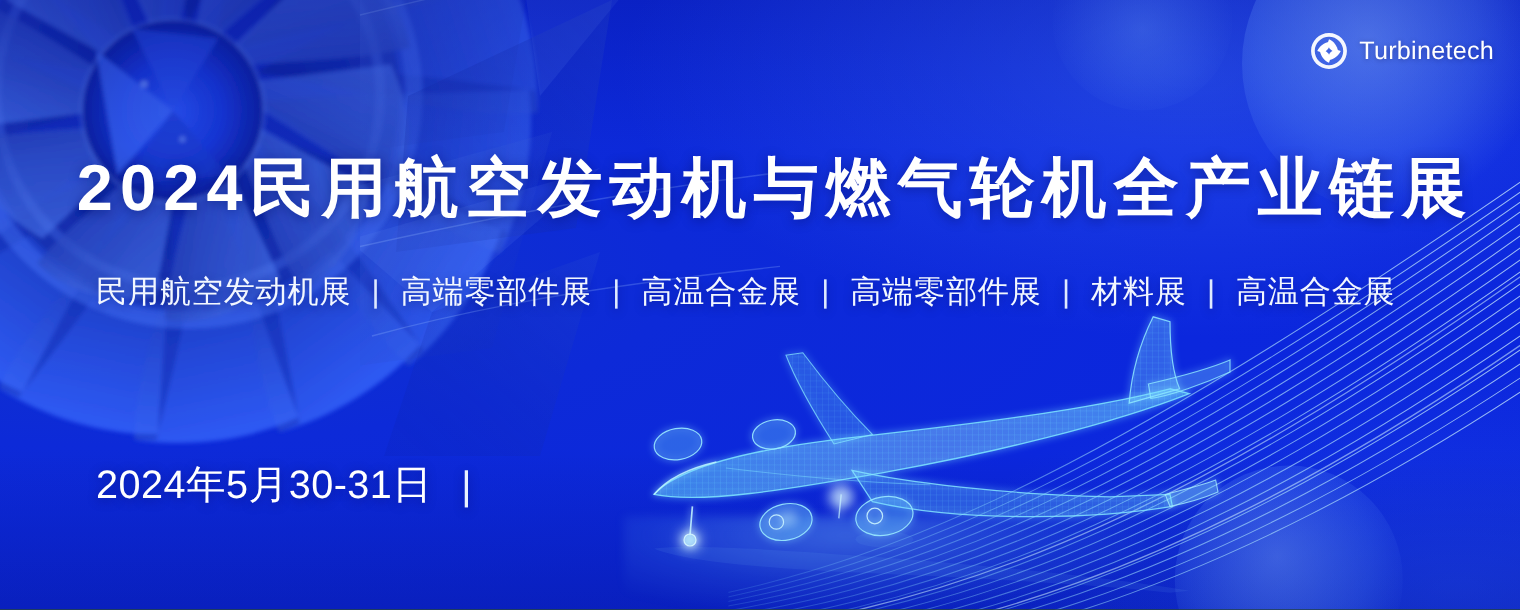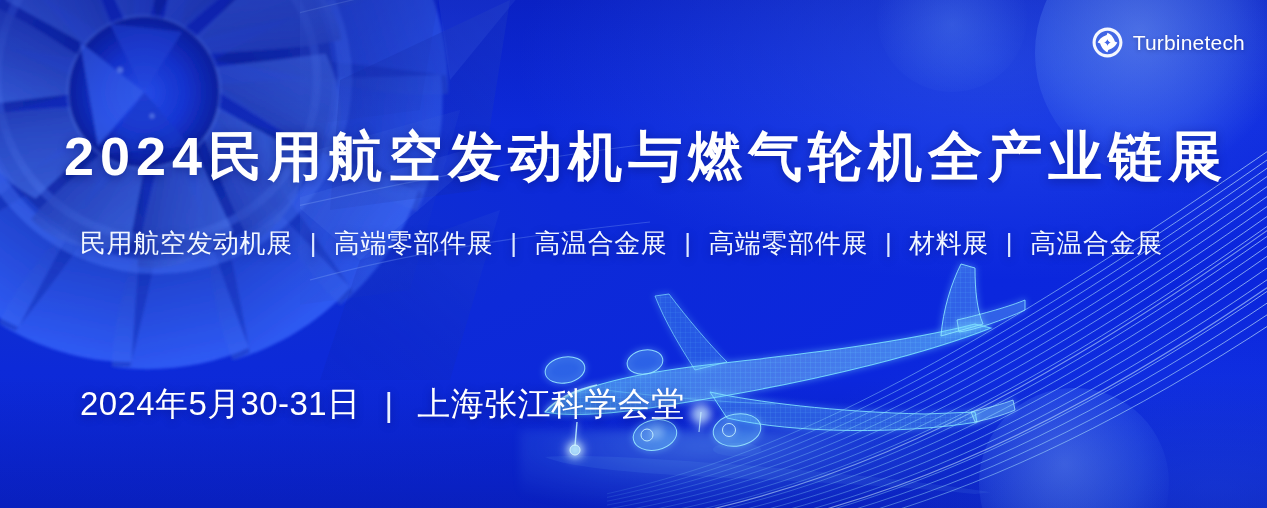--- a/index.html
+++ b/index.html
@@ -385,17 +385,16 @@
       <span>高端零部件展</span>
       <span class="sep">|</span>
       <span>材料展</span>
       <span class="sep">|</span>
       <span>高温合金展</span>
     </div>
 
     <div class="meta">
       <span>2024年5月30-31日</span>
       <span class="bar">|</span>
-      <span>上海张江科学会堂</span>
     </div>
   </div>
 
 </div>
 
 </body></html>

